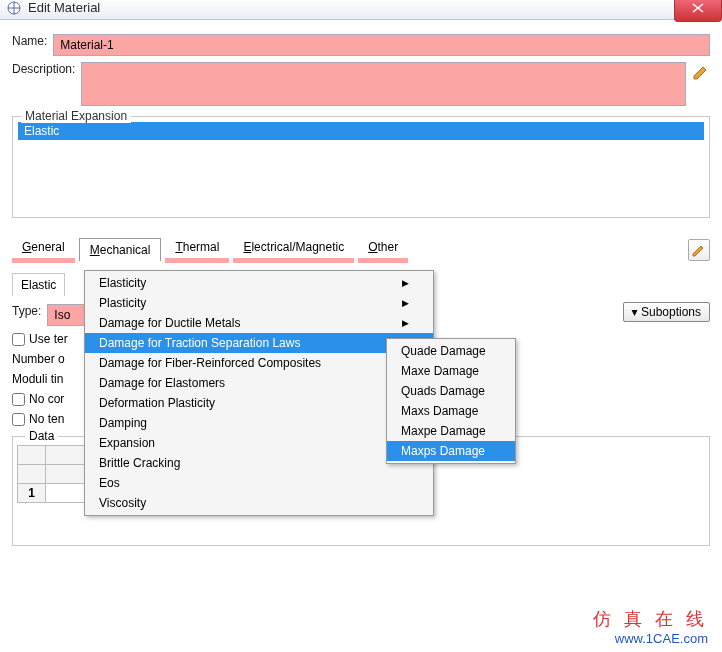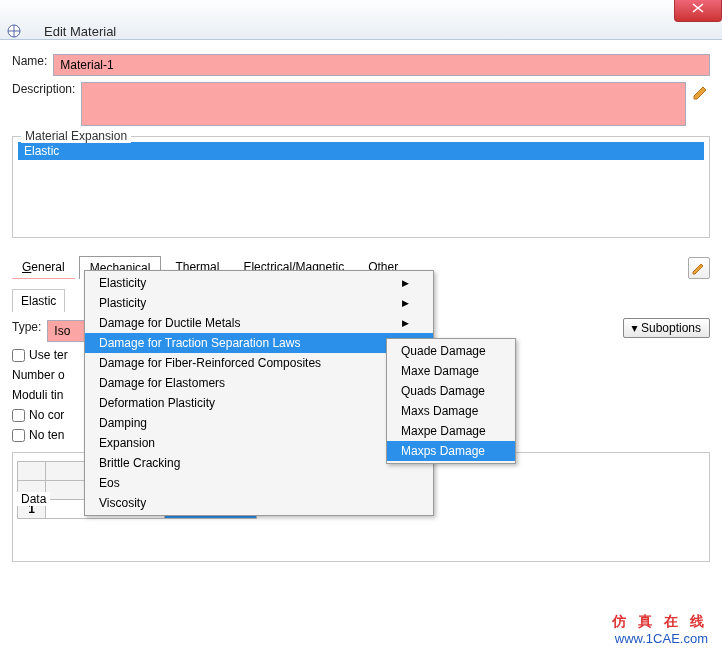--- a/index.html
+++ b/index.html
@@ -1,59 +1,59 @@
 <!DOCTYPE html>
 <html><head>
 <meta charset="utf-8">
 <style>
 * { box-sizing: border-box; margin: 0; padding: 0; font-family: "Segoe UI", Tahoma, sans-serif; font-size: 12px; }
 body { width: 722px; height: 652px; background: #fff; position: relative; overflow: hidden; }
-.titlebar { height: 40px; background: linear-gradient(#fdfefe,#e8eef5); border-bottom: 1px solid #b8c8d8; display: flex; align-items: flex-end; padding: 0 6px; gap: 16px; }
+.titlebar { height: 20px; background: linear-gradient(#fdfefe,#e8eef5); border-bottom: 1px solid #b8c8d8; display: flex; align-items: flex-start; padding: 0 6px; }
 .titlebar .app-icon { width: 16px; height: 16px; display: inline-block; margin-right: 6px; }
 .titlebar .title { color: #2a2a2a; font-size: 13px; }
 .close-btn { position: absolute; right: 0; top: 0; width: 48px; height: 22px; background: linear-gradient(#e67,#c33); border: 1px solid #a33; border-top: none; border-radius: 0 0 4px 4px; color: #fff; text-align: center; line-height: 18px; font-size: 13px; }
 .content { padding: 8px 12px; }
 .row { display: flex; align-items: flex-start; margin: 6px 0; }
 .lbl { color: #222; margin-right: 6px; }
 .field { flex: 1; height: 22px; border: 1px solid #aab; padding: 2px 6px; background: #fca5a5; }
 .desc-field { height: 44px; resize: none; }
 .pencil { width: 18px; height: 18px; margin-left: 6px; }
 .groupbox { border: 1px solid #c8c8c8; margin-top: 10px; padding: 4px; position: relative; }
 .groupbox > .legend { position: absolute; top: -8px; left: 8px; background: #fff; padding: 0 4px; font-size: 12px; color: #333; }
 .behaviors { height: 92px; background: #fff; border: 1px solid #fff; }
 .behaviors .item { background: #2a90ea; color: #fff; padding: 2px 6px; }
 .menubar { display: flex; gap: 4px; margin-top: 18px; align-items: center; }
-.menubar .tab { padding: 4px 10px; border-bottom: 1px solid #fca5a5; cursor: default; }
+.menubar .tab { padding: 4px 10px; border-bottom: 5px solid #fca5a5; cursor: default; }
 .menubar .tab .ul { text-decoration: underline; }
 .menubar .tab.active { border: 1px solid #999; border-bottom: none; background: #fff; }
 .menubar .spacer { flex: 1; }
 .iconbtn { width: 22px; height: 22px; border: 1px solid #aaa; border-radius: 2px; background: linear-gradient(#fff,#eee); display: flex; align-items: center; justify-content: center; }
 .section { margin-top: 8px; }
 .subopt { float: right; margin-top: -2px; border: 1px solid #888; background: linear-gradient(#fff,#e8e8e8); padding: 2px 8px; border-radius: 2px; }
 .chk { margin: 6px 0; display: flex; align-items: center; gap: 4px; }
 .chk input { width: 13px; height: 13px; }
 .datatable { border: 1px solid #bbb; margin-top: 4px; border-collapse: collapse; width: 240px; }
 .datatable th, .datatable td { border: 1px solid #bbb; padding: 2px 8px; text-align: center; font-size: 12px; }
 .datatable th { background: #f4f4f4; font-weight: bold; }
 .datatable td.sel { background: #2a90ea; color: #fff; }
 .watermark { position: absolute; left: 240px; top: 315px; font-size: 28px; color: rgba(180,180,180,0.35); font-weight: bold; letter-spacing: 2px; pointer-events: none; }
 .footer { position: absolute; bottom: 6px; right: 14px; text-align: right; }
-.footer .cn { color: #d33; font-size: 14px; font-weight: bold; letter-spacing: 4px; }
+.footer .cn { color: #d33; font-size: 18px; font-weight: normal; letter-spacing: 4px; }
 .footer .url { color: #2058c0; font-size: 13px; }
 
 
 .menu { position: absolute; background: #f5f5f5; border: 1px solid #9a9a9a; box-shadow: 2px 2px 4px rgba(0,0,0,0.25); padding: 2px 0; }
 .menu .mi { padding: 3px 24px 3px 14px; white-space: nowrap; display: flex; align-items: center; justify-content: space-between; gap: 18px; }
 .menu .mi.hl { background: #2a90ea; color: #fff; }
 .menu .mi .arrow { font-size: 9px; }
 .menu1 { left: 84px; top: 270px; width: 350px; }
 .menu2 { left: 386px; top: 338px; width: 130px; }
 
 .elastic-hdr { border: 1px solid #c8c8c8; border-bottom: none; padding: 4px 8px; margin-top: 10px; display: inline-block; }
-.data-legend { position: absolute; top: -8px; left: 4px; background:#fff; padding:0 4px;margin-top:47px; }
+.data-legend { position: absolute; top: -8px; left: 12px; background:#fff; padding:0 4px; }
 </style>
 </head>
 <body>
 
 <div class="titlebar">
   <span class="app-icon">
     <svg viewBox="0 0 16 16">
         <circle cx="8" cy="8" r="6" fill="#fff" stroke="#56a" stroke-width="1"></circle>
         <path d="M8 2v12M2 8h12" stroke="#56a"></path>
       </svg>

